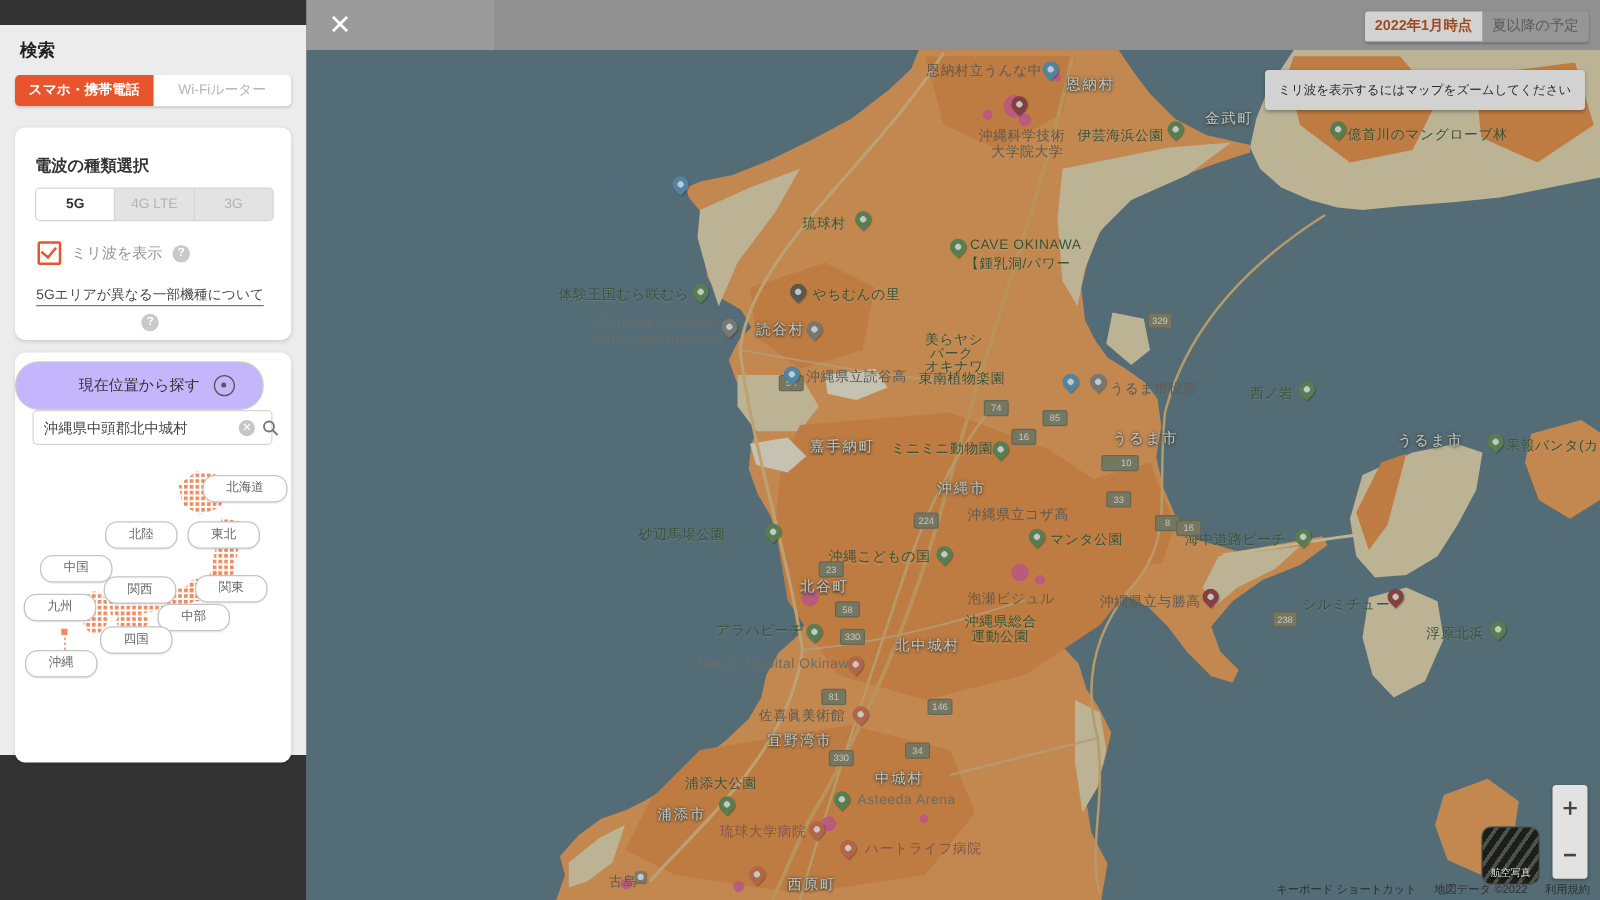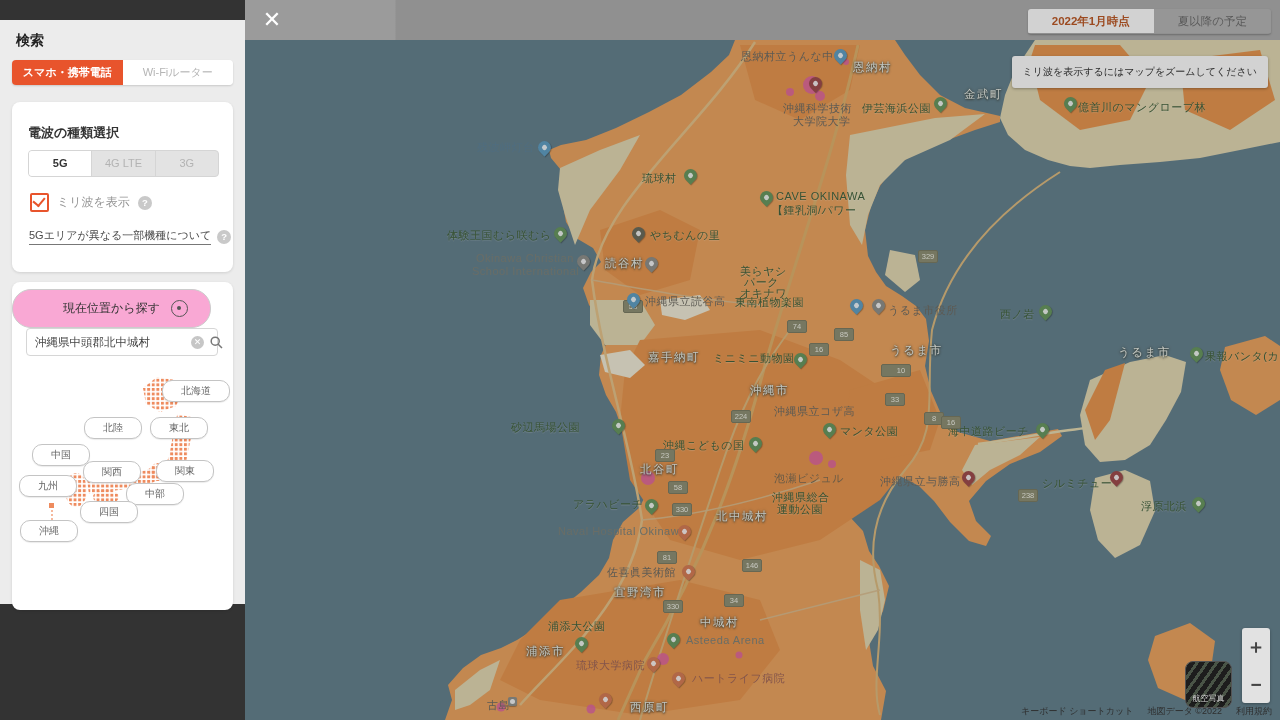--- a/index.html
+++ b/index.html
@@ -27,21 +27,21 @@
           border-radius:2px;color:#f2f2e6;font-size:7.5px;line-height:11px;text-align:center;}
   #dim{position:absolute;left:0;top:0;width:100%;height:100%;background:rgba(28,32,38,.21);z-index:5;pointer-events:none;}
 
   
   #top-bar{position:absolute;left:0;top:0;width:100%;height:40px;z-index:10;
            background:linear-gradient(90deg,#9b9b9b 0,#9b9b9b 150px,#909090 151px,#909090 100%);}
   #close-btn{position:absolute;left:13px;top:6px;width:28px;height:28px;color:#fff;font-size:22px;line-height:28px;
              text-align:center;cursor:pointer;}
   #time-toggle{position:absolute;right:9px;top:9px;height:25px;display:flex;border-radius:3px;overflow:hidden;
                box-shadow:0 1px 2px rgba(0,0,0,.25);}
-  .tt-btn{height:24px;line-height:25px;padding:0 24px;font-size:11.5px;cursor:pointer;}
+  .tt-btn{height:24px;line-height:25px;padding:0 8px;font-size:11.5px;cursor:pointer;}
   .tt-btn.active{background:#d2d2d2;color:#9c4a20;font-weight:bold;}
   .tt-btn.inactive{background:#969696;color:#5a5a5a;}
   #tooltip{position:absolute;right:12px;top:56px;z-index:10;background:#d2d2d2;color:#2b2b2b;font-size:10px;
            padding:9px 11px;border-radius:3px;box-shadow:0 1px 3px rgba(0,0,0,.3);}
   #zoom-ctrl{position:absolute;right:10px;top:628px;width:28px;height:75px;background:#e2e2e2;border-radius:3px;
              z-index:10;box-shadow:0 1px 3px rgba(0,0,0,.3);display:flex;flex-direction:column;}
   .z-btn{flex:1;text-align:center;color:#444;font-size:19px;font-weight:bold;line-height:37px;cursor:pointer;}
   #aerial{position:absolute;left:940px;top:661px;width:45px;height:45px;z-index:10;border-radius:8px;cursor:pointer;
           background:#1d1d1d;border:1px solid #555;overflow:hidden;
           background-image:repeating-linear-gradient(125deg,rgba(110,130,105,.55) 0 3px,rgba(20,20,20,0) 3px 8px);}
@@ -65,34 +65,34 @@
   .seg-opt{flex:1;text-align:center;line-height:25px;font-size:11px;color:#b3b3b3;cursor:pointer;border-right:1px solid #d5d5d5;}
   .seg-opt:last-child{border-right:none;}
   .seg-opt.active{background:#fff;color:#333;font-weight:bold;}
   #mm-row{position:absolute;left:18px;top:91px;display:flex;align-items:center;gap:8px;cursor:pointer;}
   #mm-check{width:15px;height:15px;border:2px solid #e8542c;border-radius:2px;position:relative;background:#fff;}
   #mm-check::after{content:"";position:absolute;left:3px;top:0px;width:6px;height:9px;border:solid #e8542c;
                    border-width:0 2px 2px 0;transform:rotate(40deg);}
   #mm-label{font-size:12px;color:#949494;}
   .q-icon{width:14px;height:14px;border-radius:50%;background:#c9c9c9;color:#fff;font-size:9.5px;font-weight:bold;
           text-align:center;line-height:14px;cursor:pointer;}
-  #link-row{position:absolute;left:17px;top:126px;display:flex;align-items:center;gap:6px;}
+  #link-row{position:absolute;left:17px;top:126px;display:flex;align-items:center;gap:6px;flex-direction:column;}
   #model-link{font-size:11px;color:#4a4a4a;border-bottom:1px solid #777;padding-bottom:1px;cursor:pointer;}
   #loc-input{position:absolute;left:14px;top:46px;width:192px;height:28px;border:1px solid #d6d6d6;border-radius:4px;
              background:#fff;font-size:11.5px;color:#444;padding:0 44px 0 8px;box-sizing:border-box;outline:none;
              font-family:"Liberation Sans","DejaVu Sans",sans-serif;}
   #clear-icon{position:absolute;left:179px;top:54px;width:13px;height:13px;border-radius:50%;background:#c6c6c6;
               color:#fff;font-size:9px;line-height:13px;text-align:center;cursor:pointer;}
   #search-icon{position:absolute;left:198px;top:54px;width:13px;height:13px;cursor:pointer;}
   #japan-map{position:absolute;left:0;top:350px;}
   .rpill{position:absolute;transform:translate(-50%,-50%);background:#fff;border:1px solid #c4c4c4;border-radius:10px;
          height:20px;line-height:20px;padding:0 18px;font-size:10px;color:#666;cursor:pointer;white-space:nowrap;
          box-shadow:0 1px 1px rgba(0,0,0,.08);z-index:3;}
   #cur-loc{position:absolute;left:12px;top:269px;width:197px;height:37px;border:1px solid #ccc;border-radius:19px;
-           background:#f9a8d4;display:flex;align-items:center;justify-content:center;gap:10px;cursor:pointer;}
+           background:#c4b5fd;display:flex;align-items:center;justify-content:center;gap:10px;cursor:pointer;}
   #cur-loc span.lbl{font-size:12px;color:#333;}
   #cl-icon{position:absolute;right:22px;width:15px;height:15px;border:1.5px solid #555;border-radius:50%;}
   #cl-icon::after{content:"";position:absolute;left:4.5px;top:4.5px;width:4px;height:4px;border-radius:50%;background:#555;}
 </style>
 </head>
 <body>
 
 <div id="app">
 
   <div id="map-area">

